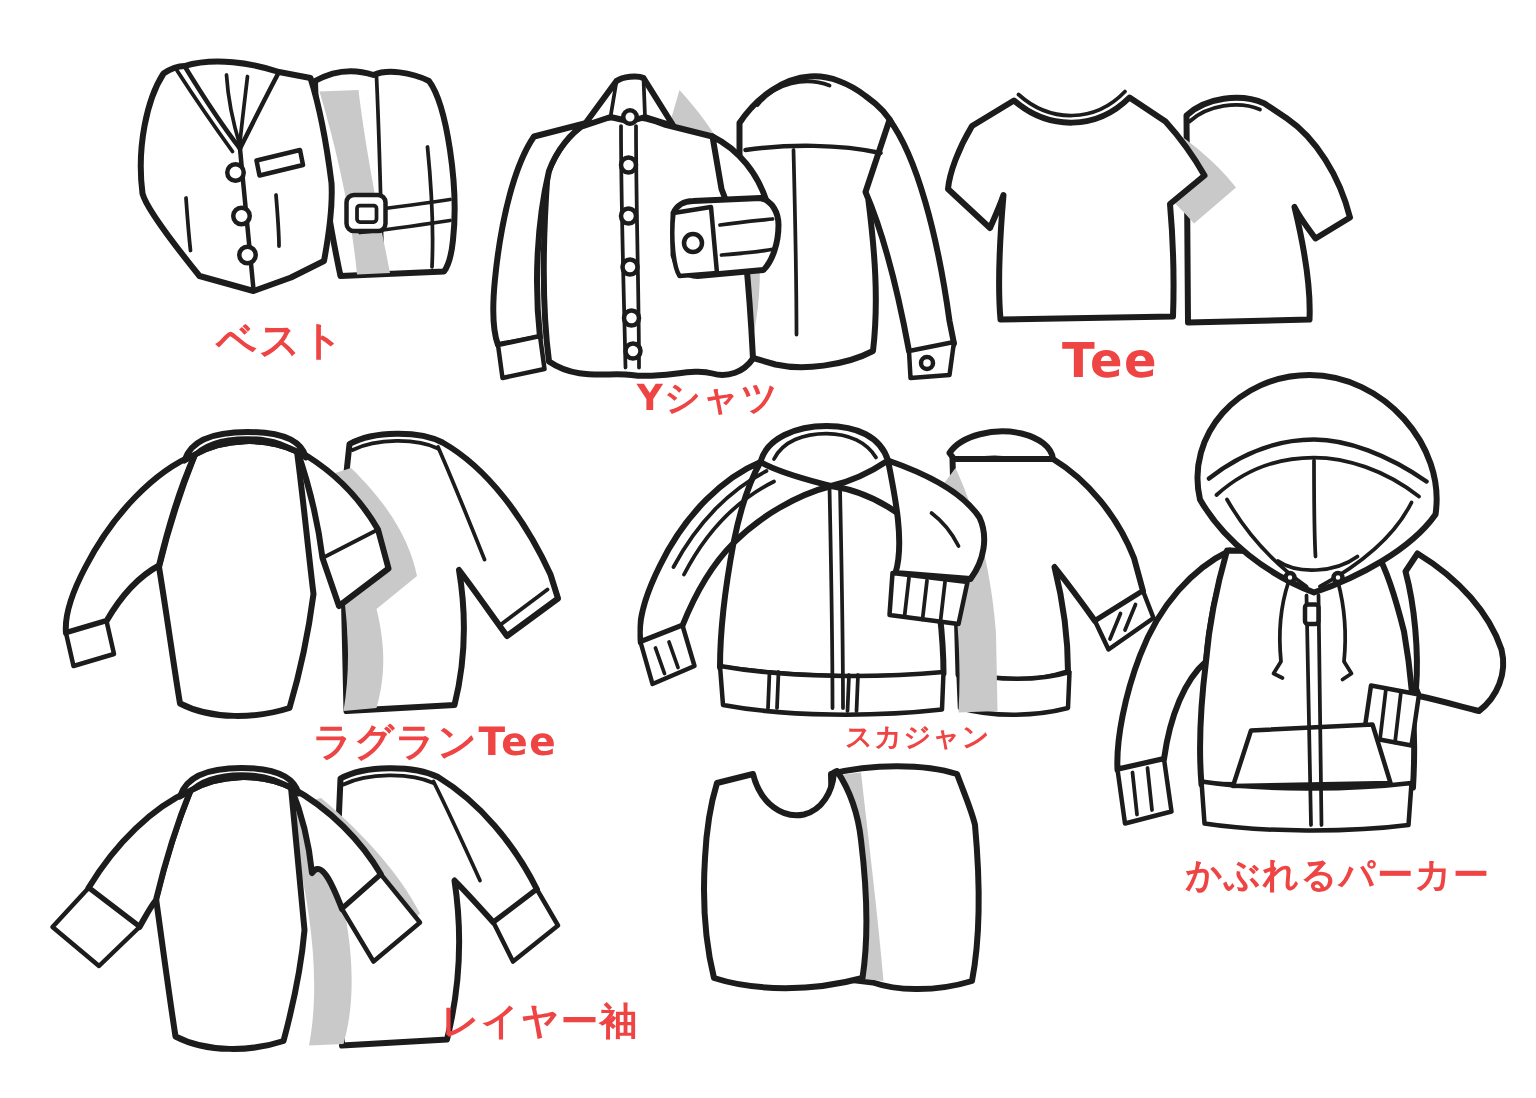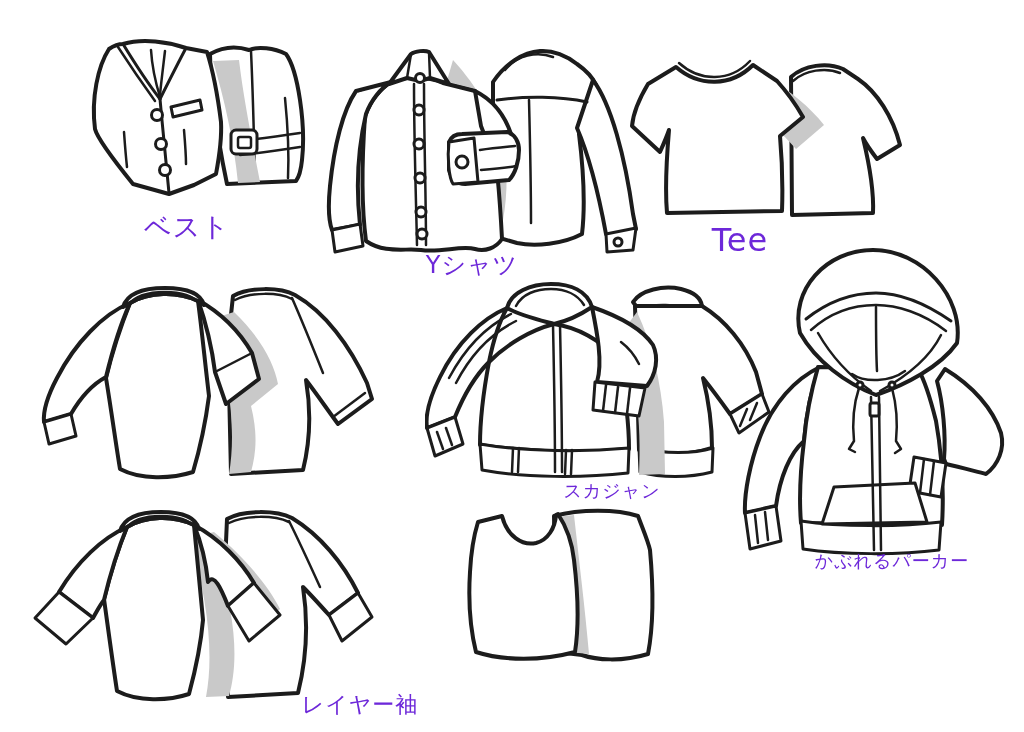--- a/index.html
+++ b/index.html
@@ -1,19 +1,19 @@
 <!DOCTYPE html>
 <html><head>
 <meta charset="utf-8">
 <style>
   html,body{margin:0;padding:0;background:#ffffff;}
   #canvas{position:relative;width:1024px;height:732px;background:#ffffff;overflow:hidden;
           font-family:"DejaVu Sans","Liberation Sans",sans-serif;}
   .fig{position:absolute;}
-  .label{position:absolute;font-weight:normal;color:#6d28d9;letter-spacing:1px;
+  .label{position:absolute;font-weight:bold;color:#ef4444;letter-spacing:1px;
          white-space:nowrap;transform:translateX(-50%);}
   
   .o  {stroke:#1c1c1c;stroke-width:4;fill:#ffffff;stroke-linejoin:round;stroke-linecap:round;}
   .o2 {stroke:#1c1c1c;stroke-width:3;fill:#ffffff;stroke-linejoin:round;stroke-linecap:round;}
   .l  {stroke:#1c1c1c;stroke-width:3;fill:none;stroke-linejoin:round;stroke-linecap:round;}
   .l2 {stroke:#1c1c1c;stroke-width:2.5;fill:none;stroke-linejoin:round;stroke-linecap:round;}
   .sh {fill:#c9c9c9;stroke:none;}
 </style>
 </head>
 <body>
@@ -134,20 +134,21 @@
                          C47,112 58,101 71,94 C77,69 85,42 95,20 Z"></path>
       <path class="o2" d="M9,139 L36,131 L41,153 L14,161 Z"></path>
       <path class="o" d="M163,17 C188,31 206,51 217,70 L224,96 L191,121 L180,89
                          C177,65 171,40 163,17 Z"></path>
       <path class="l2" d="M180,89 L217,70"></path>
       <path class="o" d="M88,24 C92,11 106,5 130,5 C154,5 166,11 169,22 L163,18
                          C142,8 114,9 95,20 Z"></path>
       <path class="l2" d="M93,22 C100,13 114,9 130,9 C147,9 159,14 165,21"></path>
     </g>
   </svg>
+  <div class="label" style="left:290px;top:477px;font-size:26px">ラグランTee</div>
 
   <svg class="fig" style="left:425px;top:282px" width="350" height="200" viewBox="0 0 350 200">
     <g>
       <path class="o" d="M208,20 C216,8 238,3 256,7 C268,10 276,16 277,24 L270,30
                          C252,22 228,22 214,28 Z"></path>
       <path class="o" d="M210,24 L277,24 C300,38 320,62 331,90 L337,112 L305,132
                          C295,118 286,106 278,96 C284,120 287,145 287,166
                          C262,174 234,174 214,168 Z"></path>
       <path class="o2" d="M305,132 L337,112 L344,130 L314,151 Z"></path>
       <path class="l2" d="M315,144 L322,127"></path>
@@ -217,21 +218,21 @@
       <path class="l2" d="M112,129 C125,138 150,137 165,126"></path>
       <path class="l2" d="M136,62 C136,85 136,108 137,126"></path>
       <circle class="o2" cx="120" cy="140" r="3"></circle>
       <circle class="o2" cx="152" cy="140" r="3"></circle>
     </g>
     <g>
       <path class="l2" d="M119,143 C114,158 112,176 114,196 L109,204 L115,207"></path>
       <path class="l2" d="M152,143 C156,158 158,176 156,196 L161,204 L155,208"></path>
     </g>
   </svg>
-  <div class="label" style="left:892px;top:549px;font-size:18px">かぶれるパーカー</div>
+  <div class="label" style="left:892px;top:567px;font-size:24px">かぶれるパーカー</div>
 
   <svg class="fig" style="left:30px;top:505px" width="350" height="200" viewBox="0 0 350 200">
     <g>
       <path class="o" d="M197,14 C213,5 246,5 262,13 C290,30 313,58 328,88 L299,110
                          C290,100 281,90 273,82 C278,115 277,152 268,188 L198,192 L195,60 Z"></path>
       <path class="l2" d="M199,18 C215,10 244,10 259,17"></path>
       <path class="l2" d="M259,16 C270,38 280,60 290,82"></path>
       <path class="o2" d="M328,88 L342,112 L312,136 L299,110 Z"></path>
     </g>
     <path class="sh" d="M160,33 L184,27 C214,52 238,80 250,104 L221,130 C214,120 207,111 200,104
@@ -243,21 +244,21 @@
                          C80,70 88,44 97,22 Z"></path>
       <path class="o2" d="M29,87 L5,113 L36,139 L63,113 Z"></path>
       <path class="o" d="M164,20 C190,34 211,56 224,78 L198,101 C191,83 184,68 178,77
                          C176,57 171,37 164,20 Z"></path>
       <path class="o2" d="M224,78 L250,110 L219,136 L198,101 Z"></path>
       <path class="o" d="M90,26 C94,13 108,7 131,7 C154,7 166,13 169,24 L164,20
                          C143,10 116,11 97,22 Z"></path>
       <path class="l2" d="M95,24 C102,15 116,11 131,11 C148,11 160,16 166,23"></path>
     </g>
   </svg>
-  <div class="label" style="left:360px;top:690px;font-size:22px">レイヤー袖</div>
+  <div class="label" style="left:360px;top:664px;font-size:25px">レイヤー袖</div>
 
   <svg class="fig" style="left:462px;top:508px" width="300" height="160" viewBox="0 0 300 160">
     <g>
       <path class="o" d="M92,8 C118,1 155,1 176,8 C182,24 186,33 188,42 C192,86 191,120 186,146
                          C160,154 134,152 120,147 L95,144 Z"></path>
     </g>
     <path class="sh" d="M94,9 C103,52 107,100 107,144 L127,146 C123,100 117,52 112,7 Z"></path>
     <g>
       <path class="o" d="M16,14 L40,8 C45,28 60,38 74,35 C86,32 93,20 94,7 L96,6
                          C104,18 110,34 112,52 C116,85 117,118 113,144

